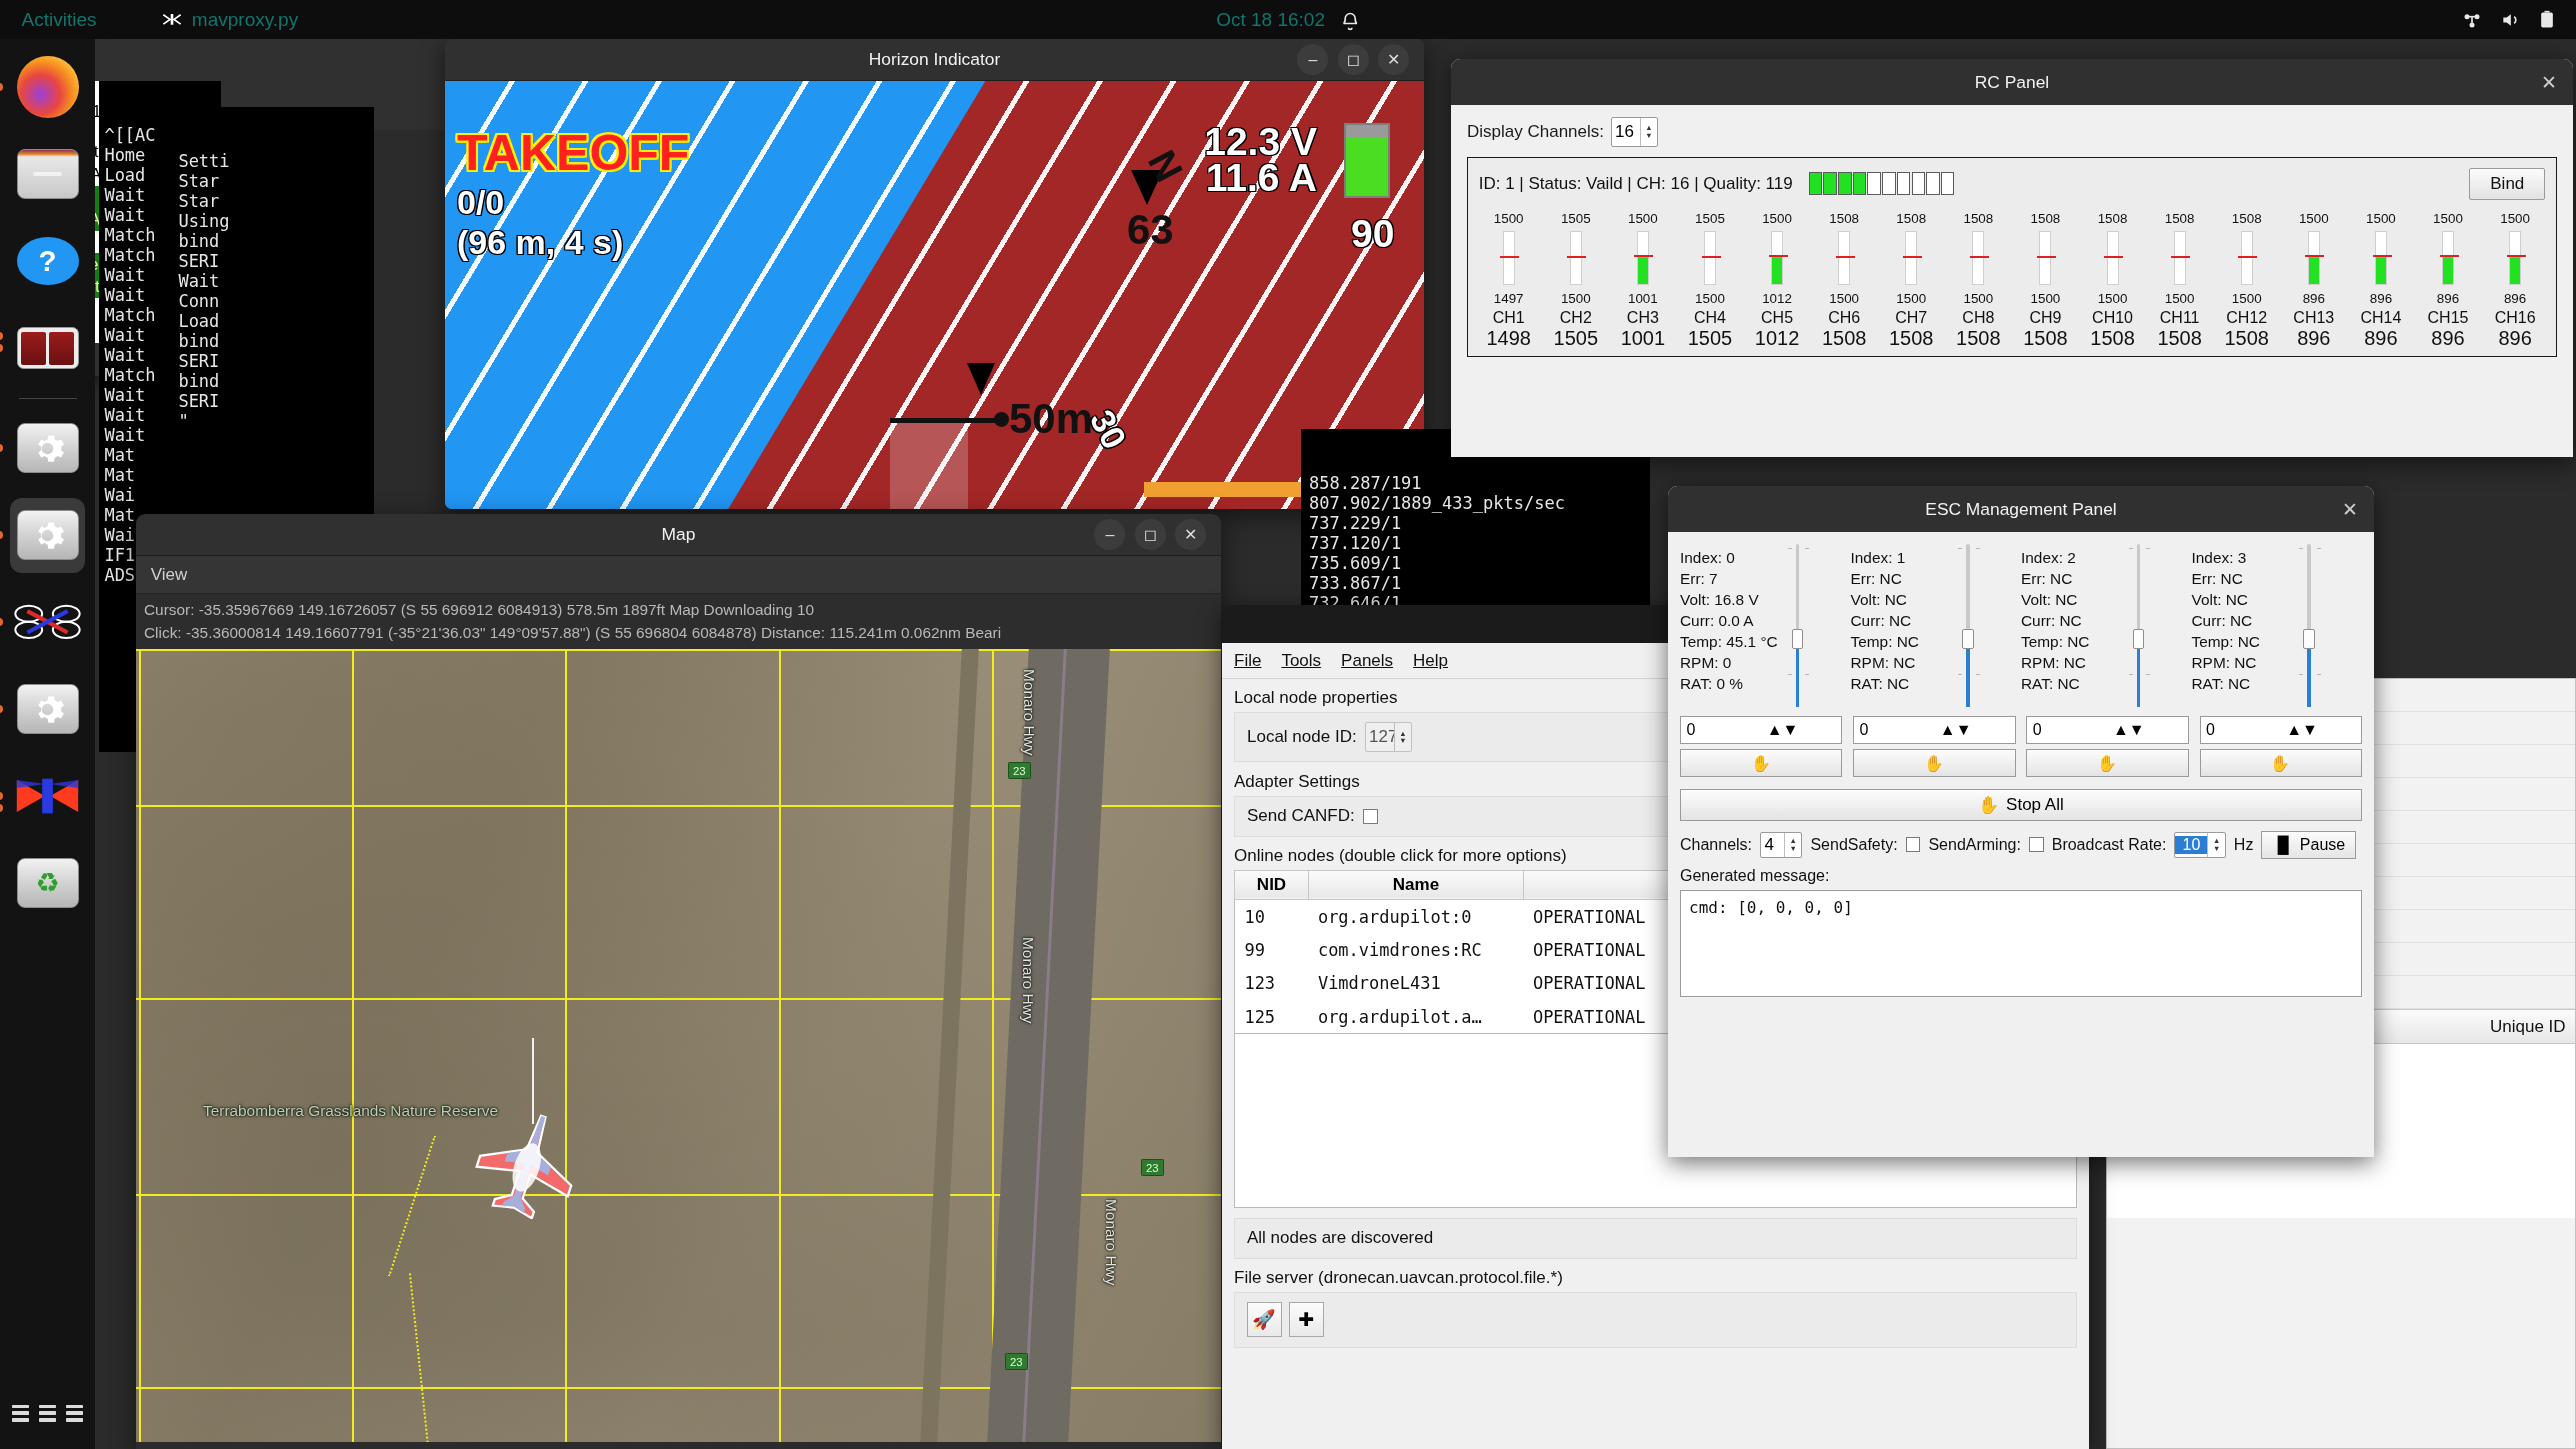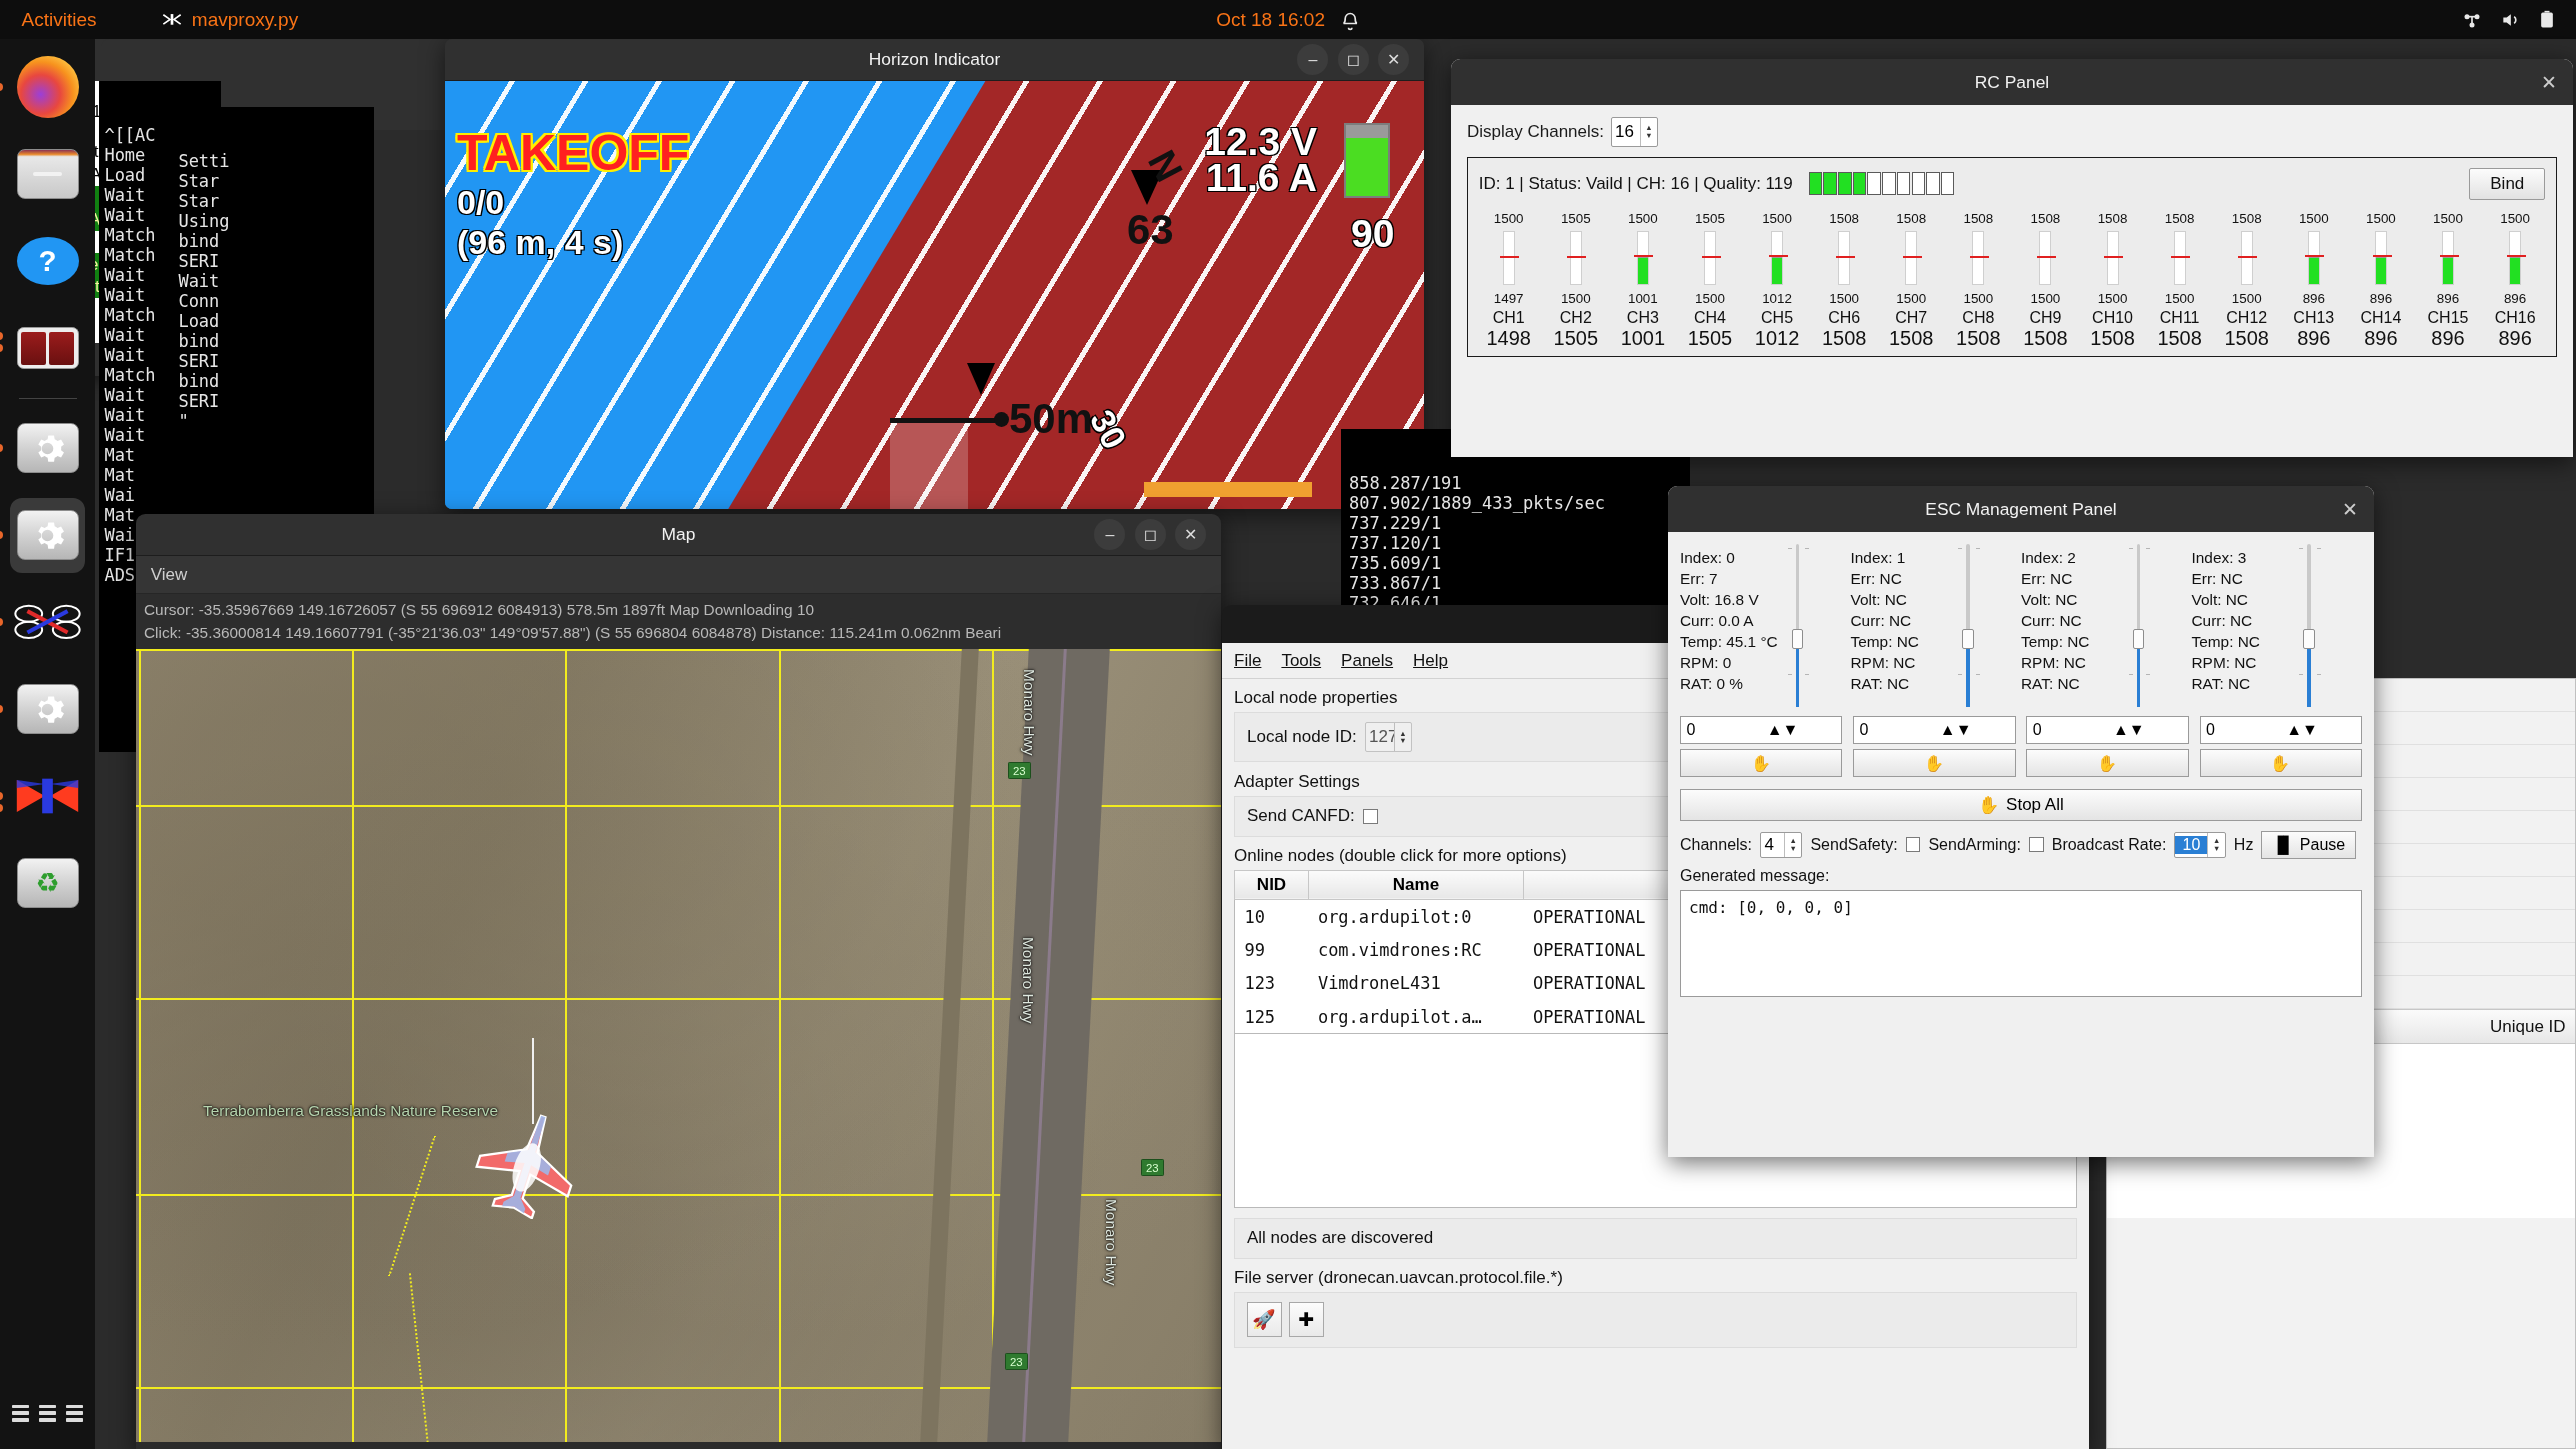--- a/index.html
+++ b/index.html
@@ -7,21 +7,21 @@
     width: 2576px; height: 1449px;
     background: #1a1a1a;
     font-family: "Liberation Sans", sans-serif;
     overflow: hidden;
   }
   #root { position: relative; width: 2576px; height: 1449px; background: #2b2b2b; }
 
   
   .topbar {
     position: absolute; left: 0; top: 0; width: 2576px; height: 39px;
-    background: #0d0d0d; color: #f97316;
+    background: #0d0d0d; color: #0f766e;
     display: flex; align-items: center; font-size: 19px;
   }
   .topbar .activities { margin-left: 21.5px; }
   .topbar .appname { margin-left: 66px; display: flex; align-items: center; gap: 9.4px; }
   .topbar .clock { position: absolute; left: 50%; transform: translateX(-50%);
                    display: flex; align-items: flex-end; gap: 14.8px; }
   .topbar .tray { position: absolute; right: 19px; display: flex; align-items: center; gap: 17.4px; }
   .tray-ic { width: 20px; height: 20px; display: inline-block; }
 
   
@@ -243,21 +243,21 @@
   #rightpanel { position:absolute; left:2106px; top:678px; width:470px; height:771px;
                 background:#f2f2f2; z-index:6; border:0.7px solid #c0c0c0; }
   .rp-row { height:33px; border-bottom:0.7px solid #e0e0e0; font-size:17px; color:#111;
             display:flex; align-items:center; padding-left:9.4px; }
   .rp-hdr { display:flex; font-size:17px; color:#111; background:linear-gradient(180deg,#fbfbfb,#e7e7e7);
             border-top:0.7px solid #c7c7c7; border-bottom:0.7px solid #c7c7c7; }
   .rp-hdr div { padding:6.7px 9.4px; }
   .rp-list { background:#fff; height:174px; }
 
   
-  #termright { left:1341px; top:429px; width:349px; height:221px; z-index:2;padding-left:8px;}
+  #termright { left:1301px; top:429px; width:349px; height:221px; z-index:2;padding-left:8px;}
 </style>
 </head>
 <body>
 
 <div id="root">
 
   <div class="term" id="termback" style="left:101px;top:39px;width:496px;height:91px;border-radius:8px 8px 0 0;background:#303030;"></div>
 
   <div class="term" style="left:99px;top:81px;width:122px;height:671px;z-index:1;">
     <div>^[[AC

